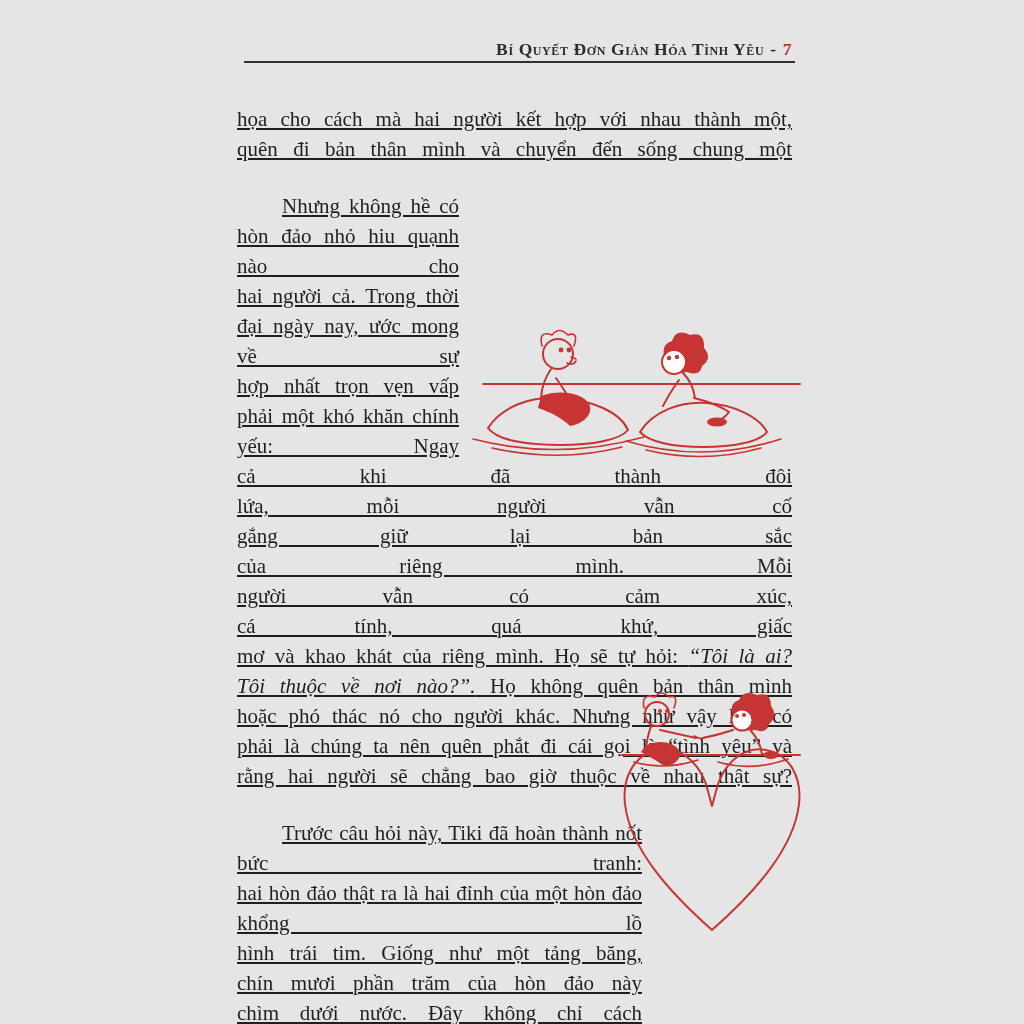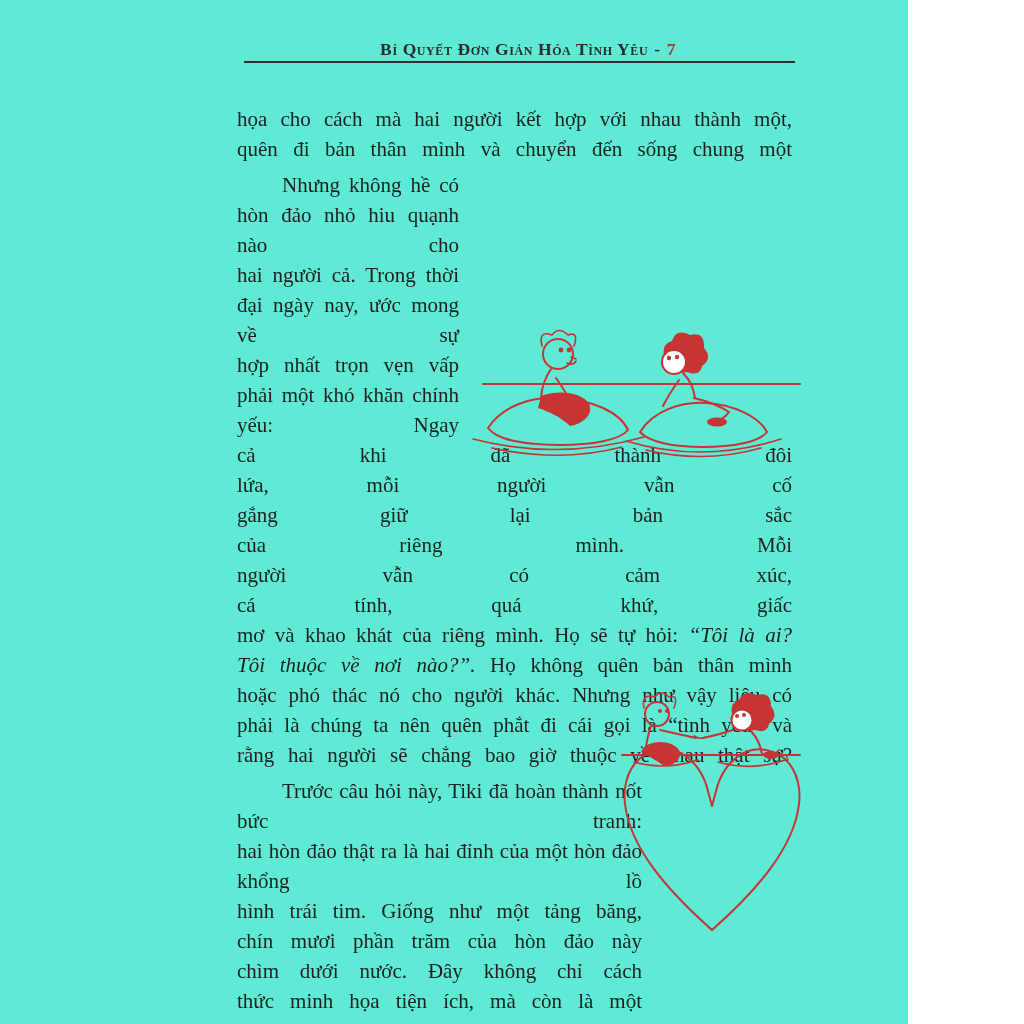--- a/index.html
+++ b/index.html
@@ -1,28 +1,28 @@
 <!DOCTYPE html>
 <html><head>
 <meta charset="utf-8">
 <style>
   html,body{margin:0;padding:0;background:#ffffff;}
   body{width:1024px;height:1024px;font-family:"Liberation Serif","DejaVu Serif",serif;color:#1f1f1f;}
-  .page{position:relative;width:908px;height:1024px;background:#5eead4;overflow:hidden;}
+  .page{position:relative;width:1024px;height:1024px;background:#e5e5e5;overflow:hidden;}
 
   
   .header{position:absolute;top:39px;right:232px;display:flex;align-items:baseline;gap:6px;
           font-variant:small-caps;font-weight:bold;font-size:17.5px;letter-spacing:.6px;color:#2b2b2b;white-space:nowrap;}
   .header .pagenum{font-variant:normal;}
   .rule{position:absolute;left:244px;top:61px;width:551px;height:2px;background:#303030;}
 
   
   .content{position:absolute;left:237px;top:104px;width:555px;font-size:21px;line-height:30px;}
-  .para{text-align:justify;text-align-last:justify;}
-  .para + .para{margin-top:6px;}
+  .para{text-align:justify;text-align-last:justify;text-decoration:underline;}
+  .para + .para{margin-top:27px;}
   .para.indent{text-indent:45px;}
   .seg{white-space:pre-line;}
   .seg.em{font-style:italic;}
   .lastline{display:block;text-align:left;text-align-last:left;white-space:pre-line;}
 
   
   .spacer{float:right;}
   .spacer-1{width:333px;height:174px;margin-top:92px;}
   .spacer-2{width:150px;height:212px;margin-top:62px;}
 

